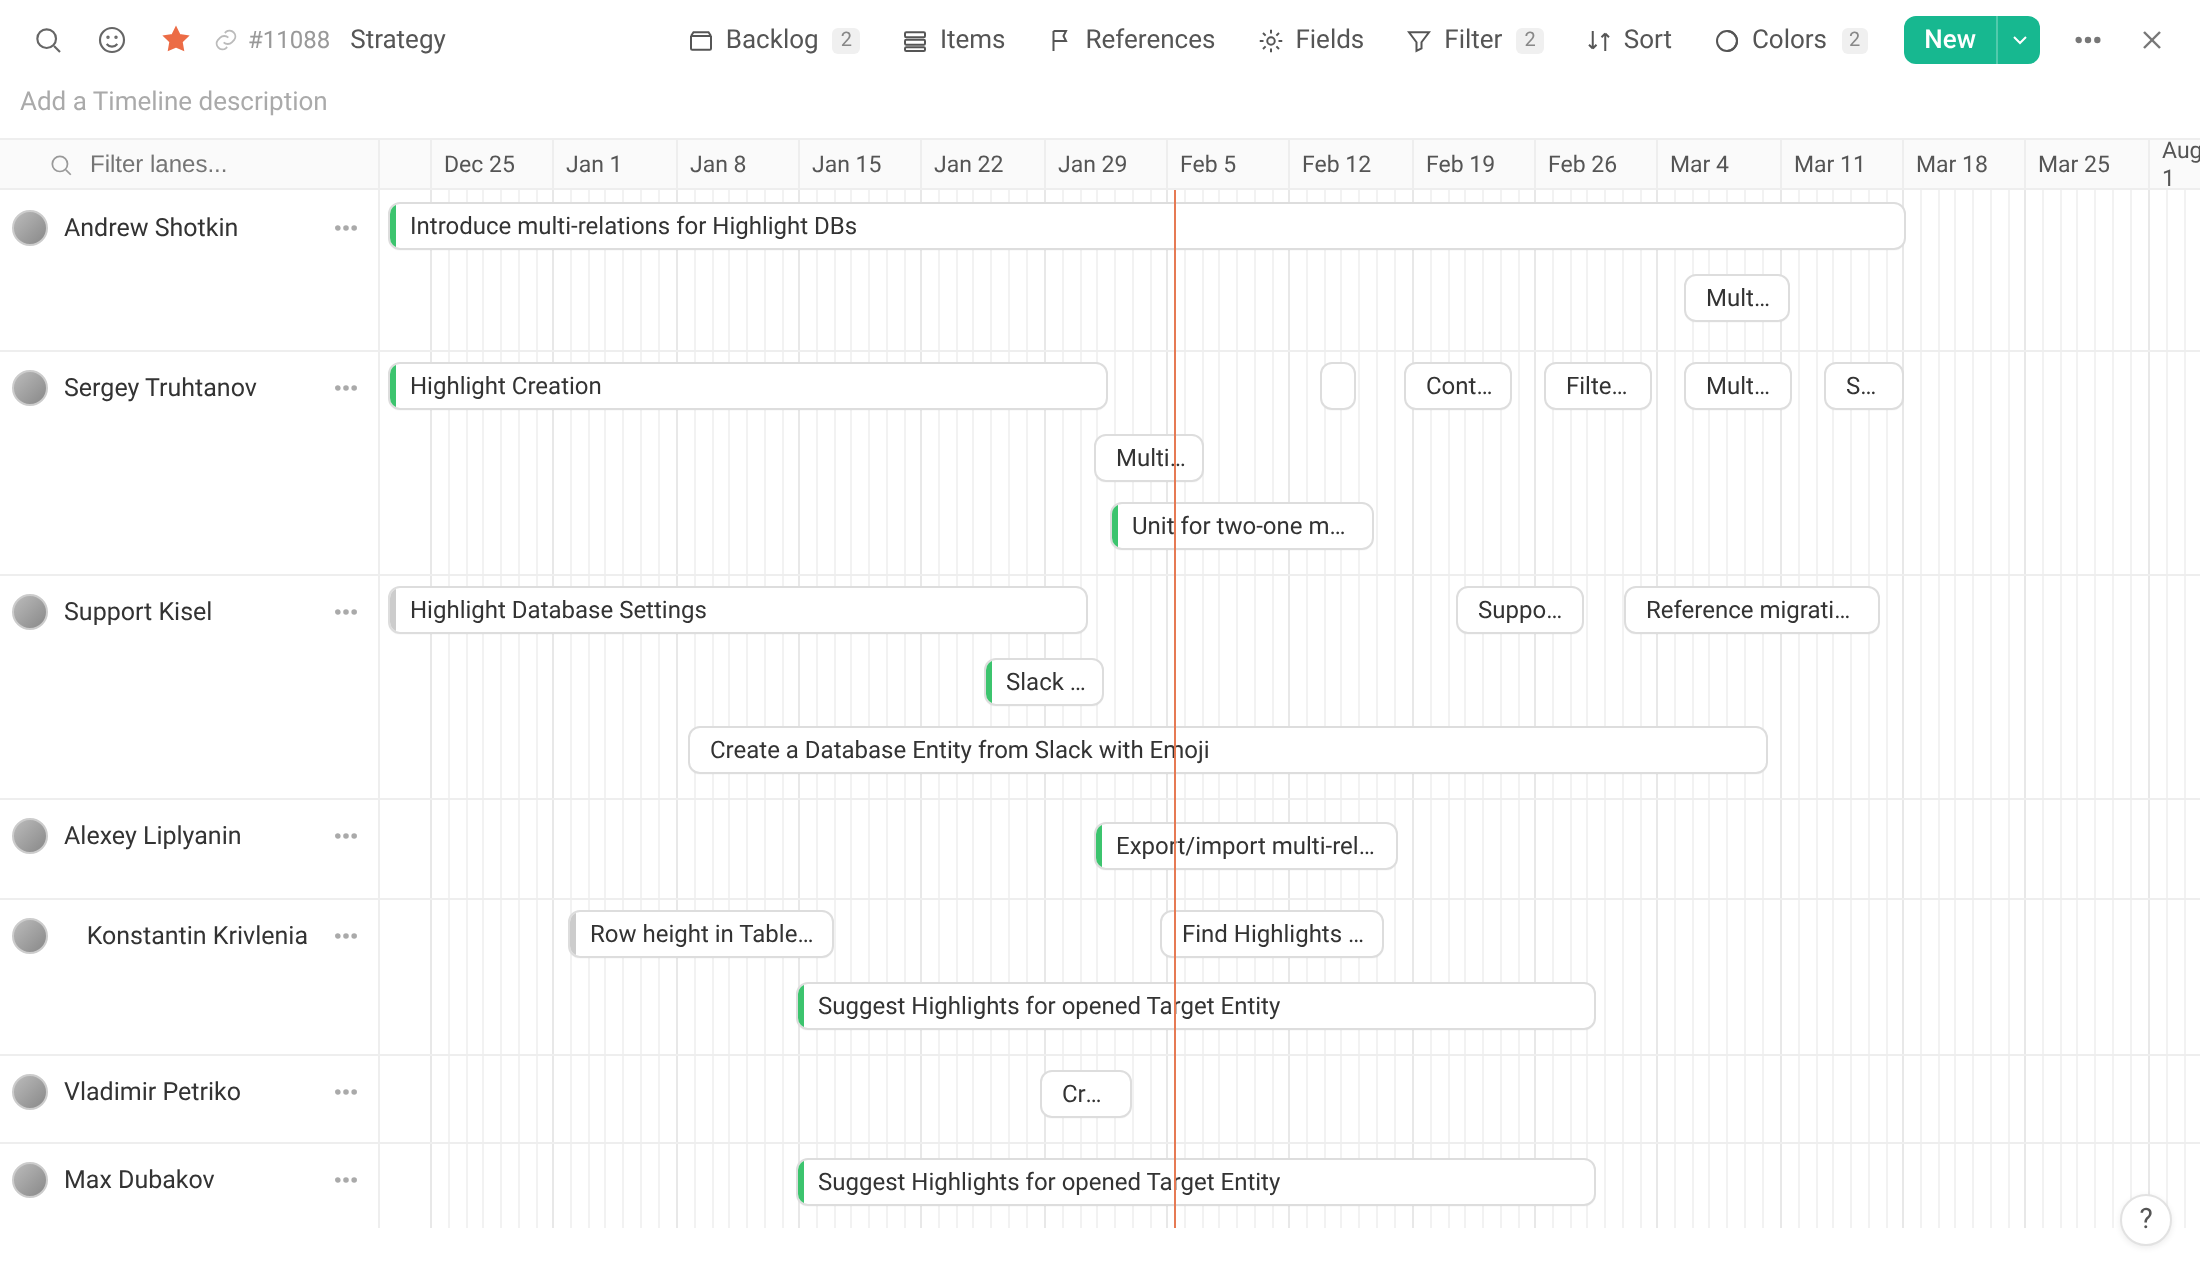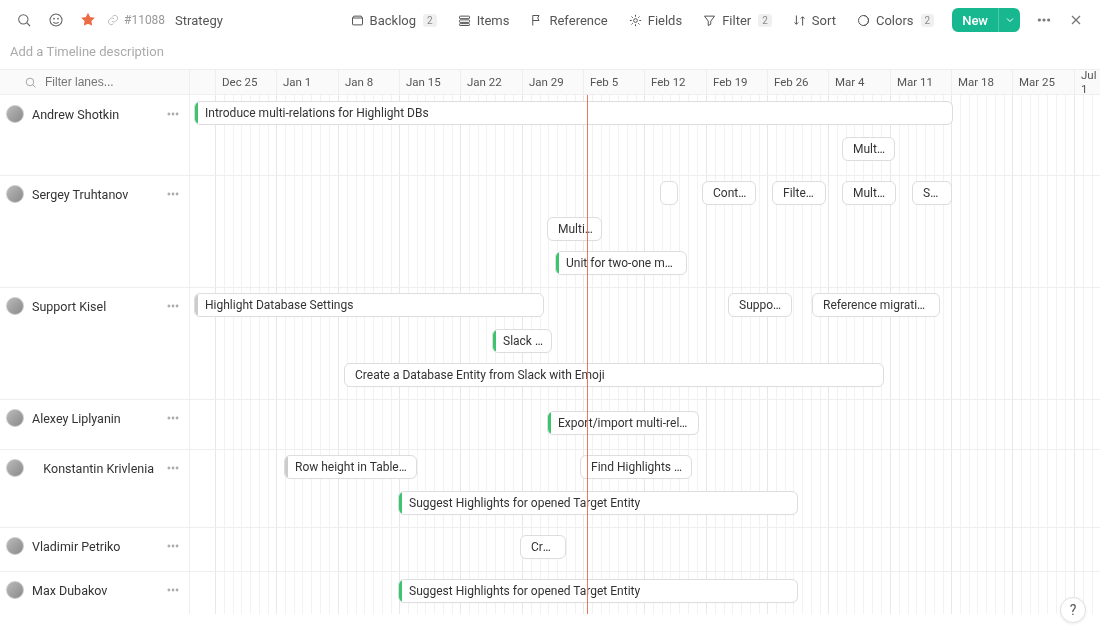--- a/index.html
+++ b/index.html
@@ -107,21 +107,21 @@
         <rect x="4" y="5" width="16" height="4" rx="1"></rect>
         <rect x="4" y="11" width="16" height="4" rx="1"></rect>
         <rect x="4" y="17" width="16" height="3" rx="1"></rect>
       </svg>
     <span>Items</span>
   </div>
   <div class="tool-btn">
     <svg viewBox="0 0 24 24">
         <path d="M6 4v16M6 4h10l-2 4 2 4H6"></path>
       </svg>
-    <span>Reference</span>
+    <span>References</span>
   </div>
   <div class="tool-btn">
     <svg viewBox="0 0 24 24">
         <circle cx="12" cy="12" r="3"></circle>
         <path d="M12 3v3M12 18v3M3 12h3M18 12h3M5.6 5.6l2.1 2.1M16.3 16.3l2.1 2.1M5.6 18.4l2.1-2.1M16.3 7.7l2.1-2.1"></path>
       </svg>
     <span>Fields</span>
   </div>
   <div class="tool-btn">
     <svg viewBox="0 0 24 24">
@@ -188,21 +188,21 @@
       <div class="date-cell" style="left: 270px;">Jan 22</div>
       <div class="date-cell" style="left: 332px;">Jan 29</div>
       <div class="date-cell" style="left: 393px;">Feb 5</div>
       <div class="date-cell" style="left: 454px;">Feb 12</div>
       <div class="date-cell" style="left: 516px;">Feb 19</div>
       <div class="date-cell" style="left: 577px;">Feb 26</div>
       <div class="date-cell" style="left: 638px;">Mar 4</div>
       <div class="date-cell" style="left: 700px;">Mar 11</div>
       <div class="date-cell" style="left: 761px;">Mar 18</div>
       <div class="date-cell" style="left: 822px;">Mar 25</div>
-      <div class="date-cell" style="left: 884px;">Jul 1</div>
+      <div class="date-cell" style="left: 884px;">Aug 1</div>
     </div>
 </div>
 
 <div class="timeline-body">
   <div class="lanes-col" id="lanes-col" style="position: relative;">
       <div class="lane-header" style="top: 0px; position: absolute;">
     <div class="avatar"></div>
     <div class="lane-name">Andrew Shotkin</div>
     <div class="lane-more">
       <svg viewBox="0 0 24 24">
@@ -390,20 +390,24 @@
       <div class="today-line" style="left: 397px;"></div>
       <div class="lane-divider" style="top: 80px; left: -190px; right: 0px; position: absolute;"></div>
       <div class="bar" style="left: 4px; top: 6px; width: 759px;">
         <div class="stripe green"></div>
         <span class="label">Introduce multi-relations for Highlight DBs</span>
       </div>
       <div class="bar" style="left: 652px; top: 42px; width: 53px;">
         <span class="label">Multi-...</span>
       </div>
       <div class="lane-divider" style="top: 192px; left: -190px; right: 0px; position: absolute;"></div>
+      <div class="bar" style="left: 4px; top: 86px; width: 360px;">
+        <div class="stripe green"></div>
+        <span class="label">Highlight Creation</span>
+      </div>
       <div class="bar" style="left: 470px; top: 86px; width: 18px;">
         <span class="label">T</span>
       </div>
       <div class="bar" style="left: 512px; top: 86px; width: 54px;">
         <span class="label">Conte...</span>
       </div>
       <div class="bar" style="left: 582px; top: 86px; width: 54px;">
         <span class="label">Filter ...</span>
       </div>
       <div class="bar" style="left: 652px; top: 86px; width: 54px;">

